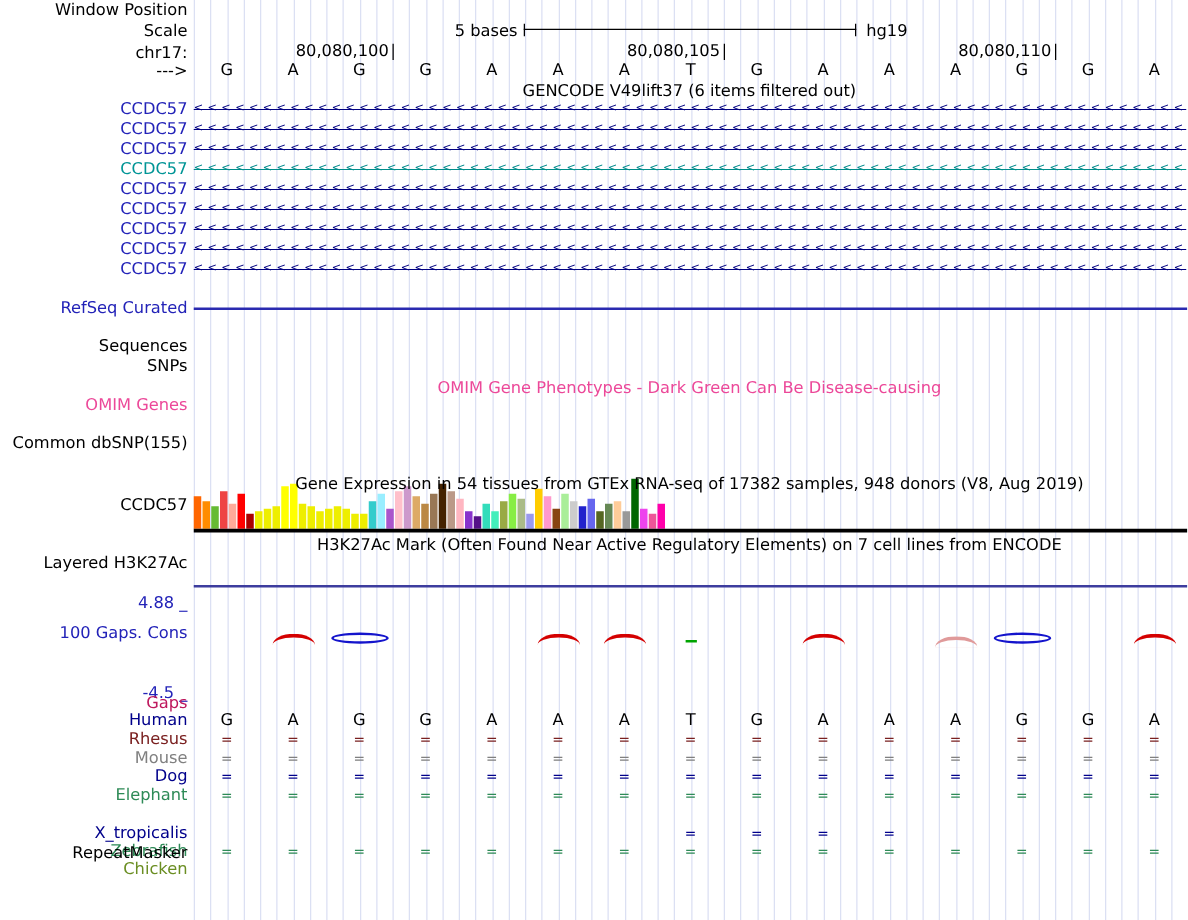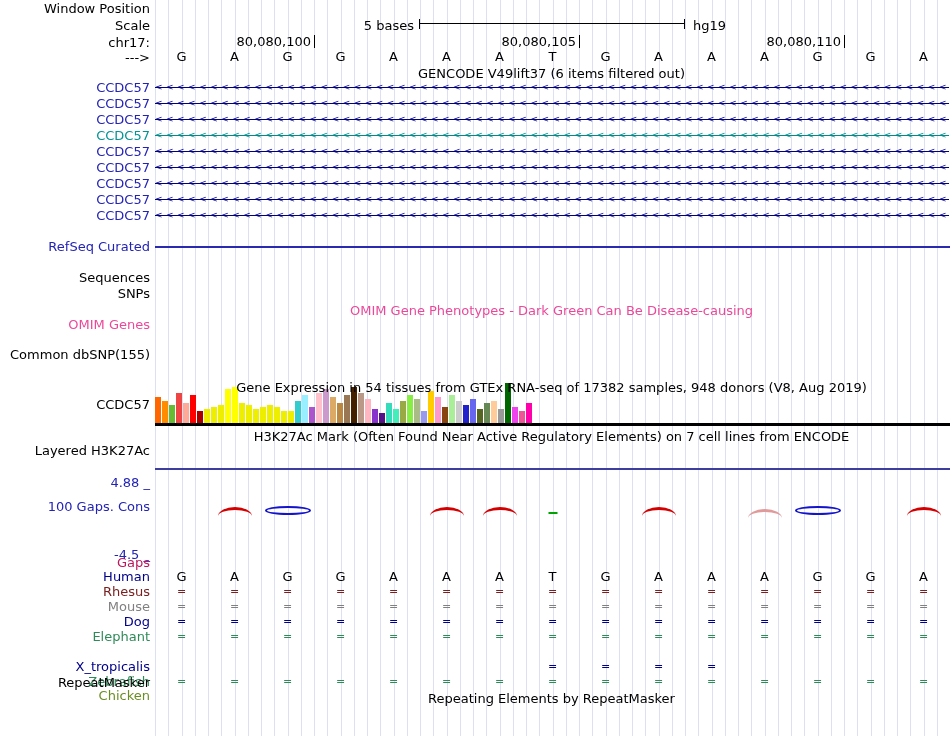--- a/index.html
+++ b/index.html
@@ -367,15 +367,14 @@
       <div class="eqsym" style="left: 552.5px; top: 675px; color: rgb(46, 139, 87);">=</div>
       <div class="eqsym" style="left: 605.5px; top: 675px; color: rgb(46, 139, 87);">=</div>
       <div class="eqsym" style="left: 658.5px; top: 675px; color: rgb(46, 139, 87);">=</div>
       <div class="eqsym" style="left: 711.5px; top: 675px; color: rgb(46, 139, 87);">=</div>
       <div class="eqsym" style="left: 764.5px; top: 675px; color: rgb(46, 139, 87);">=</div>
       <div class="eqsym" style="left: 817.5px; top: 675px; color: rgb(46, 139, 87);">=</div>
       <div class="eqsym" style="left: 870.5px; top: 675px; color: rgb(46, 139, 87);">=</div>
       <div class="eqsym" style="left: 923.5px; top: 675px; color: rgb(46, 139, 87);">=</div>
     </div>
 
-  <div class="ctitle" style="top:692px">Repeating Elements by RepeatMasker</div>
   <div class="lbl" style="top:676px">RepeatMasker</div>
 </div>
 
 </body></html>

